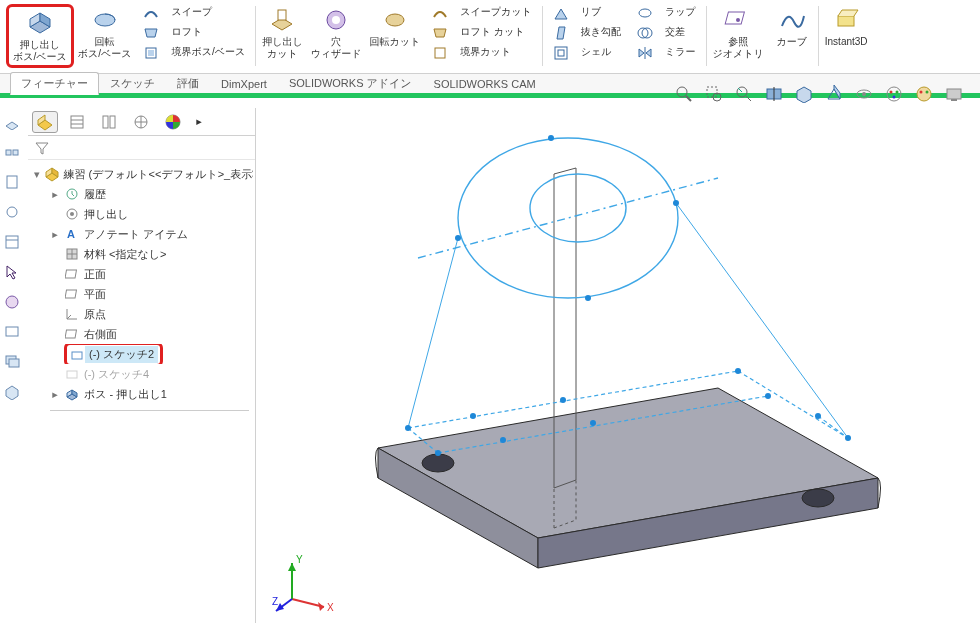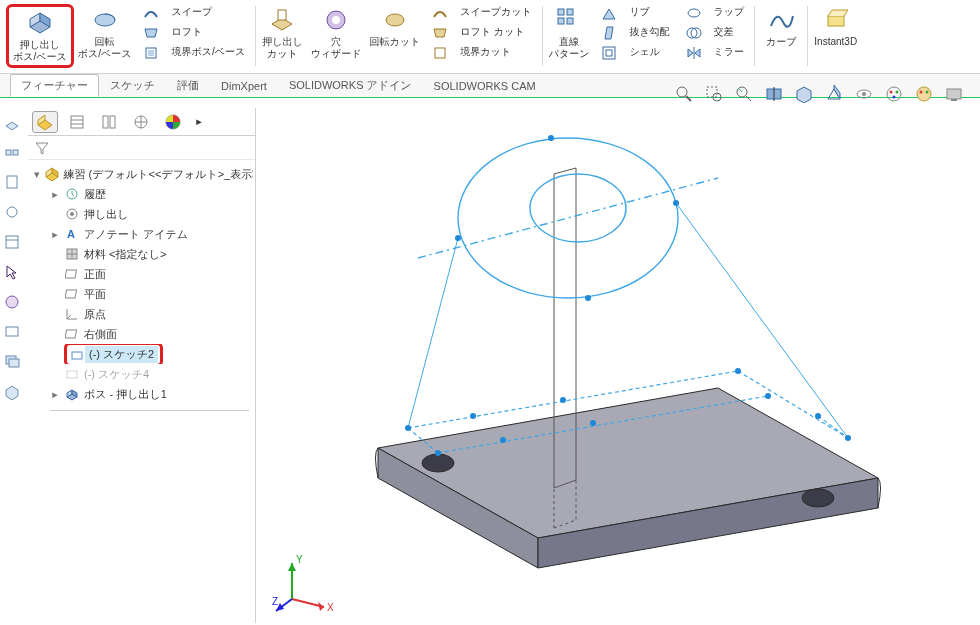--- a/index.html
+++ b/index.html
@@ -11,21 +11,21 @@
   .ribbon-sep { width: 1px; background: #d8d8d8; margin: 2px 2px; height: 60px; }
   .big-btn { display: flex; flex-direction: column; align-items: center; justify-content: flex-start; padding: 2px 4px; cursor: pointer; min-width: 48px; }
   .big-btn .ico { width: 28px; height: 28px; display: flex; align-items: center; justify-content: center; margin-bottom: 2px; }
   .big-btn .lbl { font-size: 10px; line-height: 12px; text-align: center; }
   .small-row { display: flex; padding: 1px 2px; cursor: pointer; gap: 12px; height: 20px; }
   .small-row .ico { width: 16px; height: 16px; display:flex; align-items:center; justify-content:center; }
   .small-row .lbl { font-size: 10px; white-space: nowrap; }
   .highlight-red { border: 3px solid #e02020; border-radius: 6px; }
 
   
-  .tabs { display: flex; align-items: center; height: 24px; background: #f7f7f7; border-bottom: 1px solid #22c55e; padding-left: 10px; font-size: 11px; }
+  .tabs { display: flex; align-items: center; height: 24px; background: #f7f7f7; border-bottom: 5px solid #22c55e; padding-left: 10px; font-size: 11px; }
   .tab { padding: 3px 10px; border: 1px solid transparent; cursor: pointer; color: #555; }
   .tab.active { background: #fff; border: 1px solid #c0c0c0; border-bottom-color: #fff; border-radius: 3px 3px 0 0; }
   .viewbar { position: absolute; right: 16px; top: 84px; display: flex; gap: 10px; align-items: center; }
   .viewbar .vb { width: 20px; height: 20px; cursor: pointer; display:flex; align-items:center; justify-content:center; }
 
   
   .leftstrip { position: absolute; left: 0; top: 108px; width: 26px; display: flex; flex-direction: column; gap: 12px; padding-top: 6px; align-items: center; }
   .leftstrip .ls { width: 18px; height: 18px; cursor: pointer; }
 
   
@@ -160,32 +160,20 @@
             <rect x="3" y="3" width="10" height="10" fill="none" stroke="#a07a2a"></rect>
           </svg>
         </span>
       <span class="lbl">境界カット</span>
     </div>
   </div>
 
   <div class="ribbon-sep"></div>
 
 
-  <div class="big-btn">
-    <span class="ico">
-        <svg width="28" height="28">
-          <rect x="3" y="3" width="6" height="6" fill="#b9d2ec" stroke="#3a6aa0"></rect>
-          <rect x="12" y="3" width="6" height="6" fill="#b9d2ec" stroke="#3a6aa0"></rect>
-          <rect x="3" y="12" width="6" height="6" fill="#b9d2ec" stroke="#3a6aa0"></rect>
-          <rect x="12" y="12" width="6" height="6" fill="#b9d2ec" stroke="#3a6aa0"></rect>
-        </svg>
-      </span>
-    <span class="lbl">直線</span>
-    <span class="lbl">パターン</span>
-  </div>
 
   <div class="ribbon-group">
     <div class="small-row">
       <span class="ico">
           <svg width="16" height="16">
             <path d="M2 14 L8 4 L14 14 Z" fill="#b9d2ec" stroke="#3a6aa0"></path>
           </svg>
         </span>
       <span class="lbl">リブ</span>
     </div>
@@ -233,20 +221,30 @@
             <path d="M2 4 L7 8 L2 12 Z" fill="#b9d2ec" stroke="#3a6aa0"></path>
             <path d="M14 4 L9 8 L14 12 Z" fill="#b9d2ec" stroke="#3a6aa0"></path>
           </svg>
         </span>
       <span class="lbl">ミラー</span>
     </div>
   </div>
 
   <div class="ribbon-sep"></div>
 
+  <div class="big-btn">
+    <span class="ico">
+        <svg width="28" height="28">
+          <rect x="6" y="6" width="16" height="12" fill="none" stroke="#7b5aa8" transform="skewX(-15)"></rect>
+          <circle cx="14" cy="14" r="2" fill="#7b5aa8"></circle>
+        </svg>
+      </span>
+    <span class="lbl">参照</span>
+    <span class="lbl">ジオメトリ</span>
+  </div>
 
   <div class="big-btn">
     <span class="ico">
         <svg width="28" height="28">
           <path d="M4 20 Q10 4 16 16 T26 10" fill="none" stroke="#3a6aa0" stroke-width="2"></path>
         </svg>
       </span>
     <span class="lbl">カーブ</span>
   </div>
 

